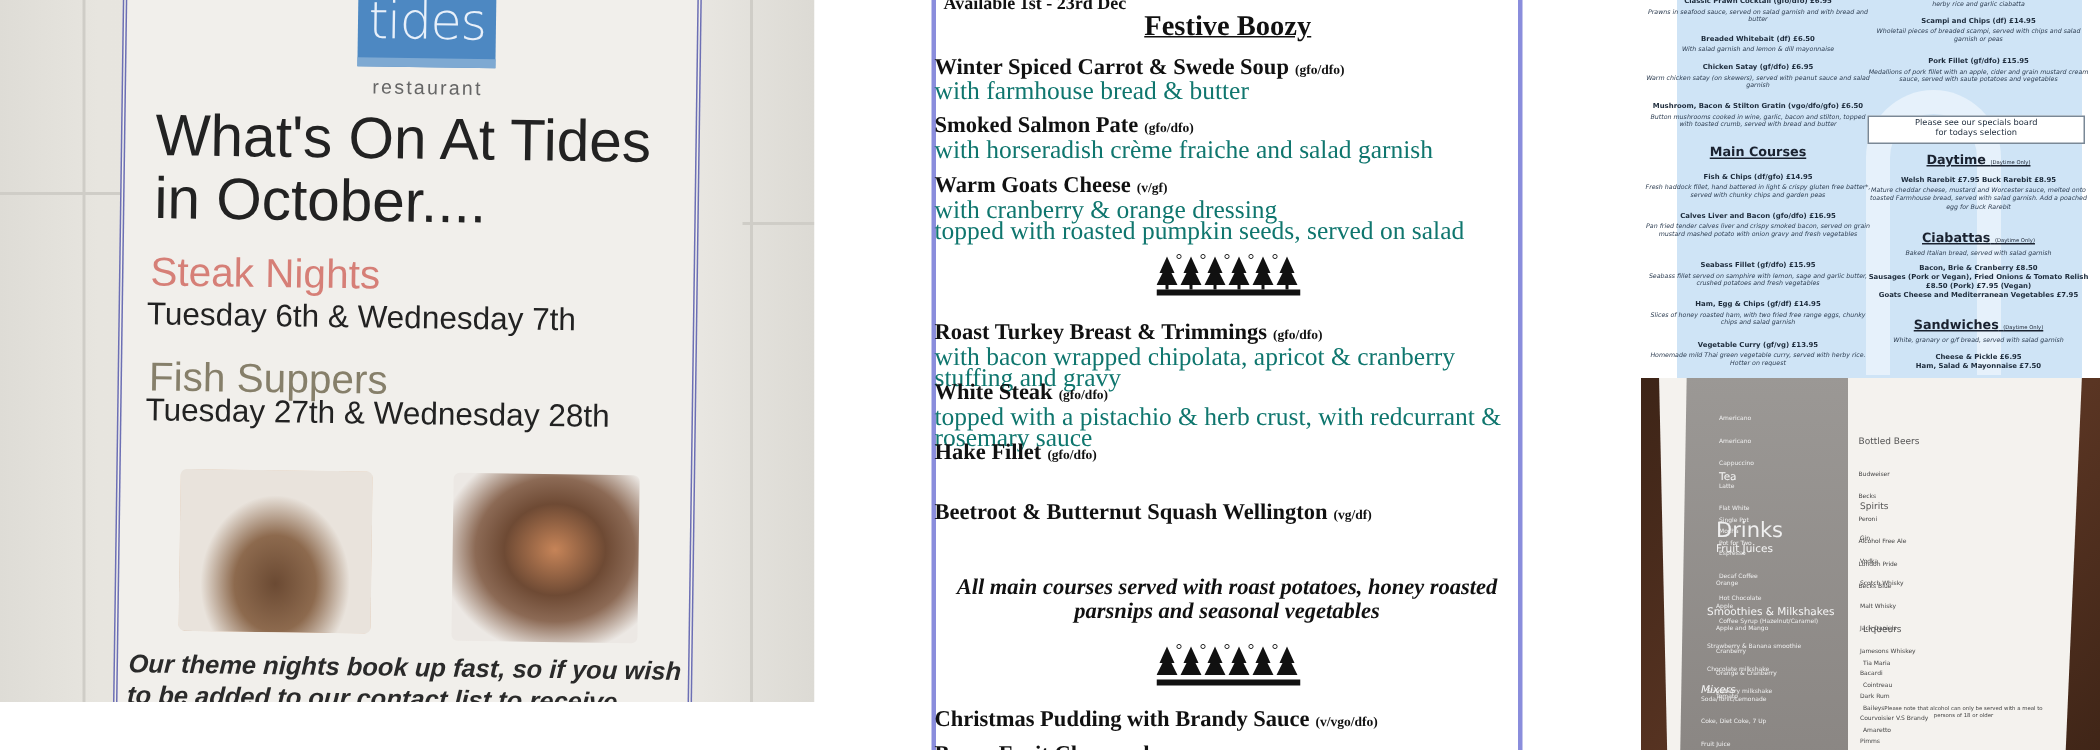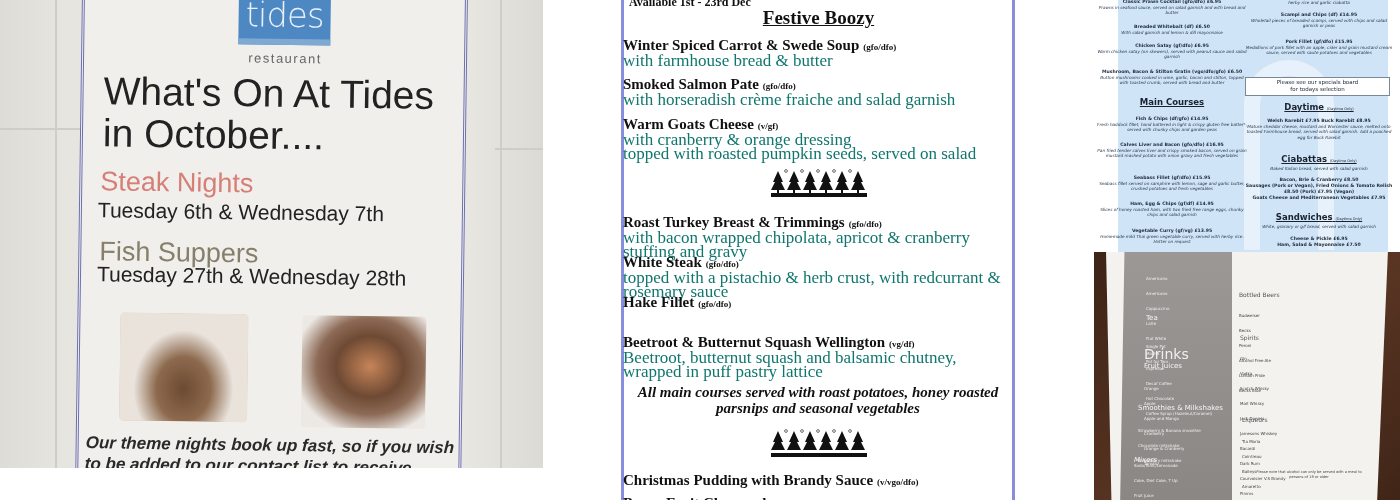--- a/index.html
+++ b/index.html
@@ -148,21 +148,20 @@
   </div>
   <div class="item" style="top:253px;">
     <div><span class="name">White Steak</span> <span class="tag">(gfo/dfo)</span></div>
     <div class="desc">topped with a pistachio &amp; herb crust, with redcurrant &amp; rosemary sauce</div>
   </div>
   <div class="item" style="top:293px;">
     <div><span class="name">Hake Fillet</span> <span class="tag">(gfo/dfo)</span></div>
   </div>
   <div class="item" style="top:333px;">
     <div><span class="name">Beetroot &amp; Butternut Squash Wellington</span> <span class="tag">(vg/df)</span></div>
-    <div class="desc">Beetroot, butternut squash and balsamic chutney, wrapped in puff pastry lattice</div>
   </div>
 
   <div class="note">All main courses served with roast potatoes, honey roasted parsnips and seasonal vegetables</div>
 
   <svg class="trees" style="top:428px;" viewBox="0 0 96 30">
     <g fill="#111">
       <polygon points="7,3 2,14 4,14 0,22 14,22 10,14 12,14"></polygon>
       <polygon points="23,3 18,14 20,14 16,22 30,22 26,14 28,14"></polygon>
       <polygon points="39,3 34,14 36,14 32,22 46,22 42,14 44,14"></polygon>
       <polygon points="55,3 50,14 52,14 48,22 62,22 58,14 60,14"></polygon>

